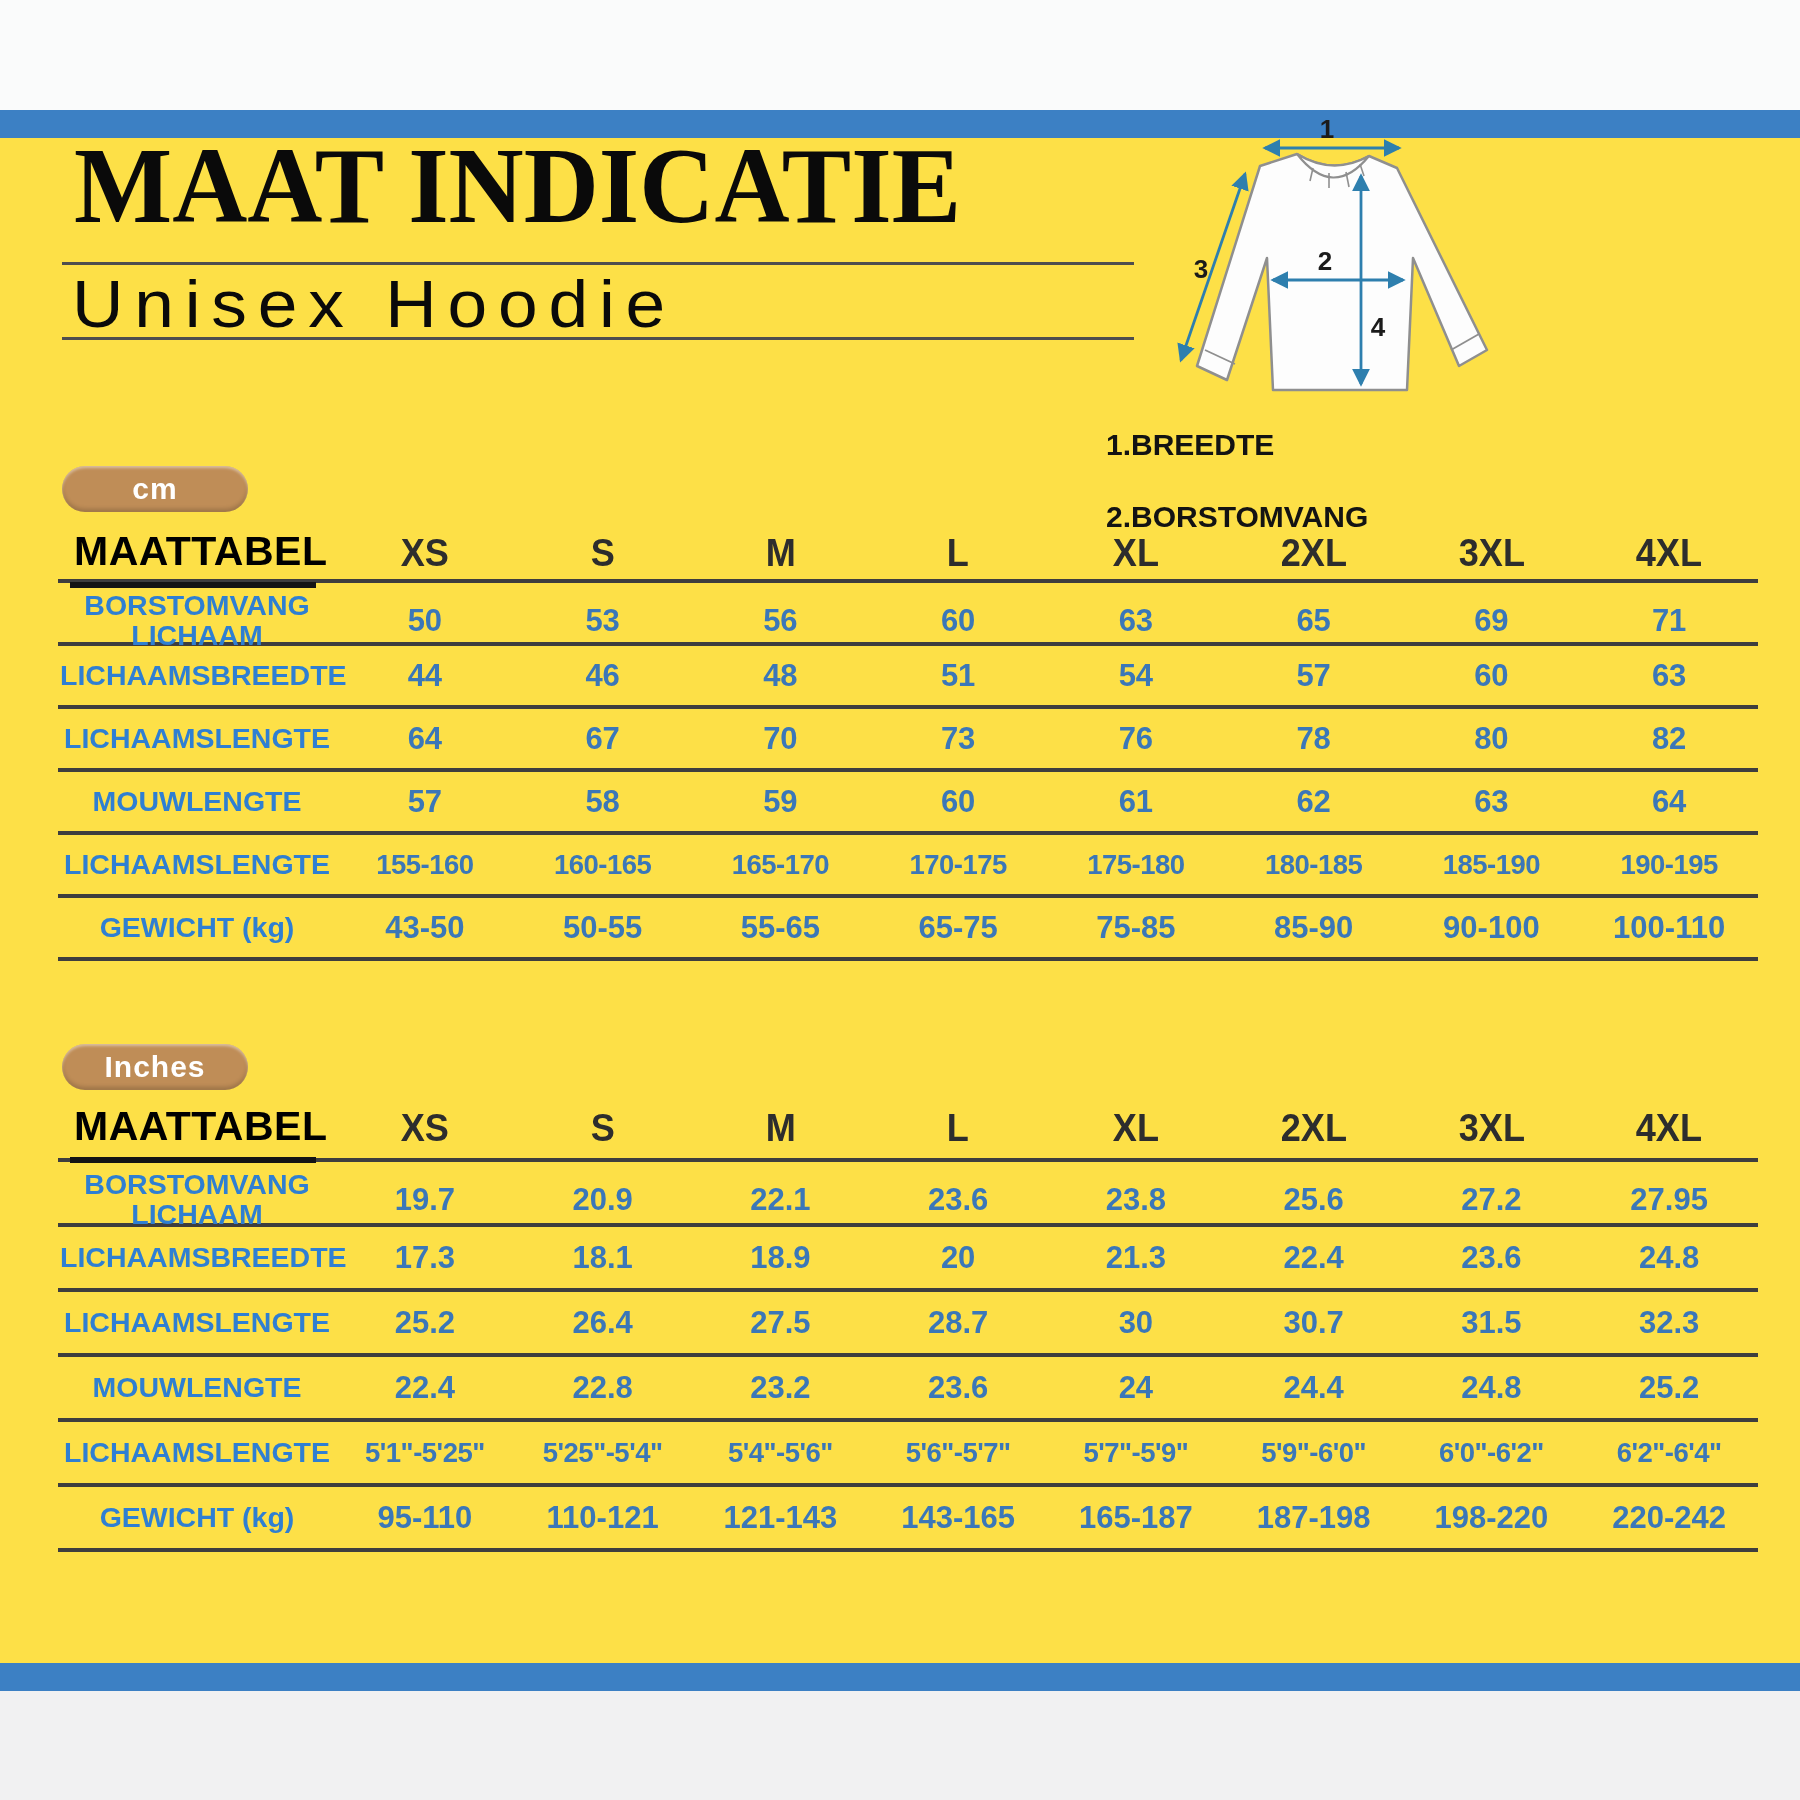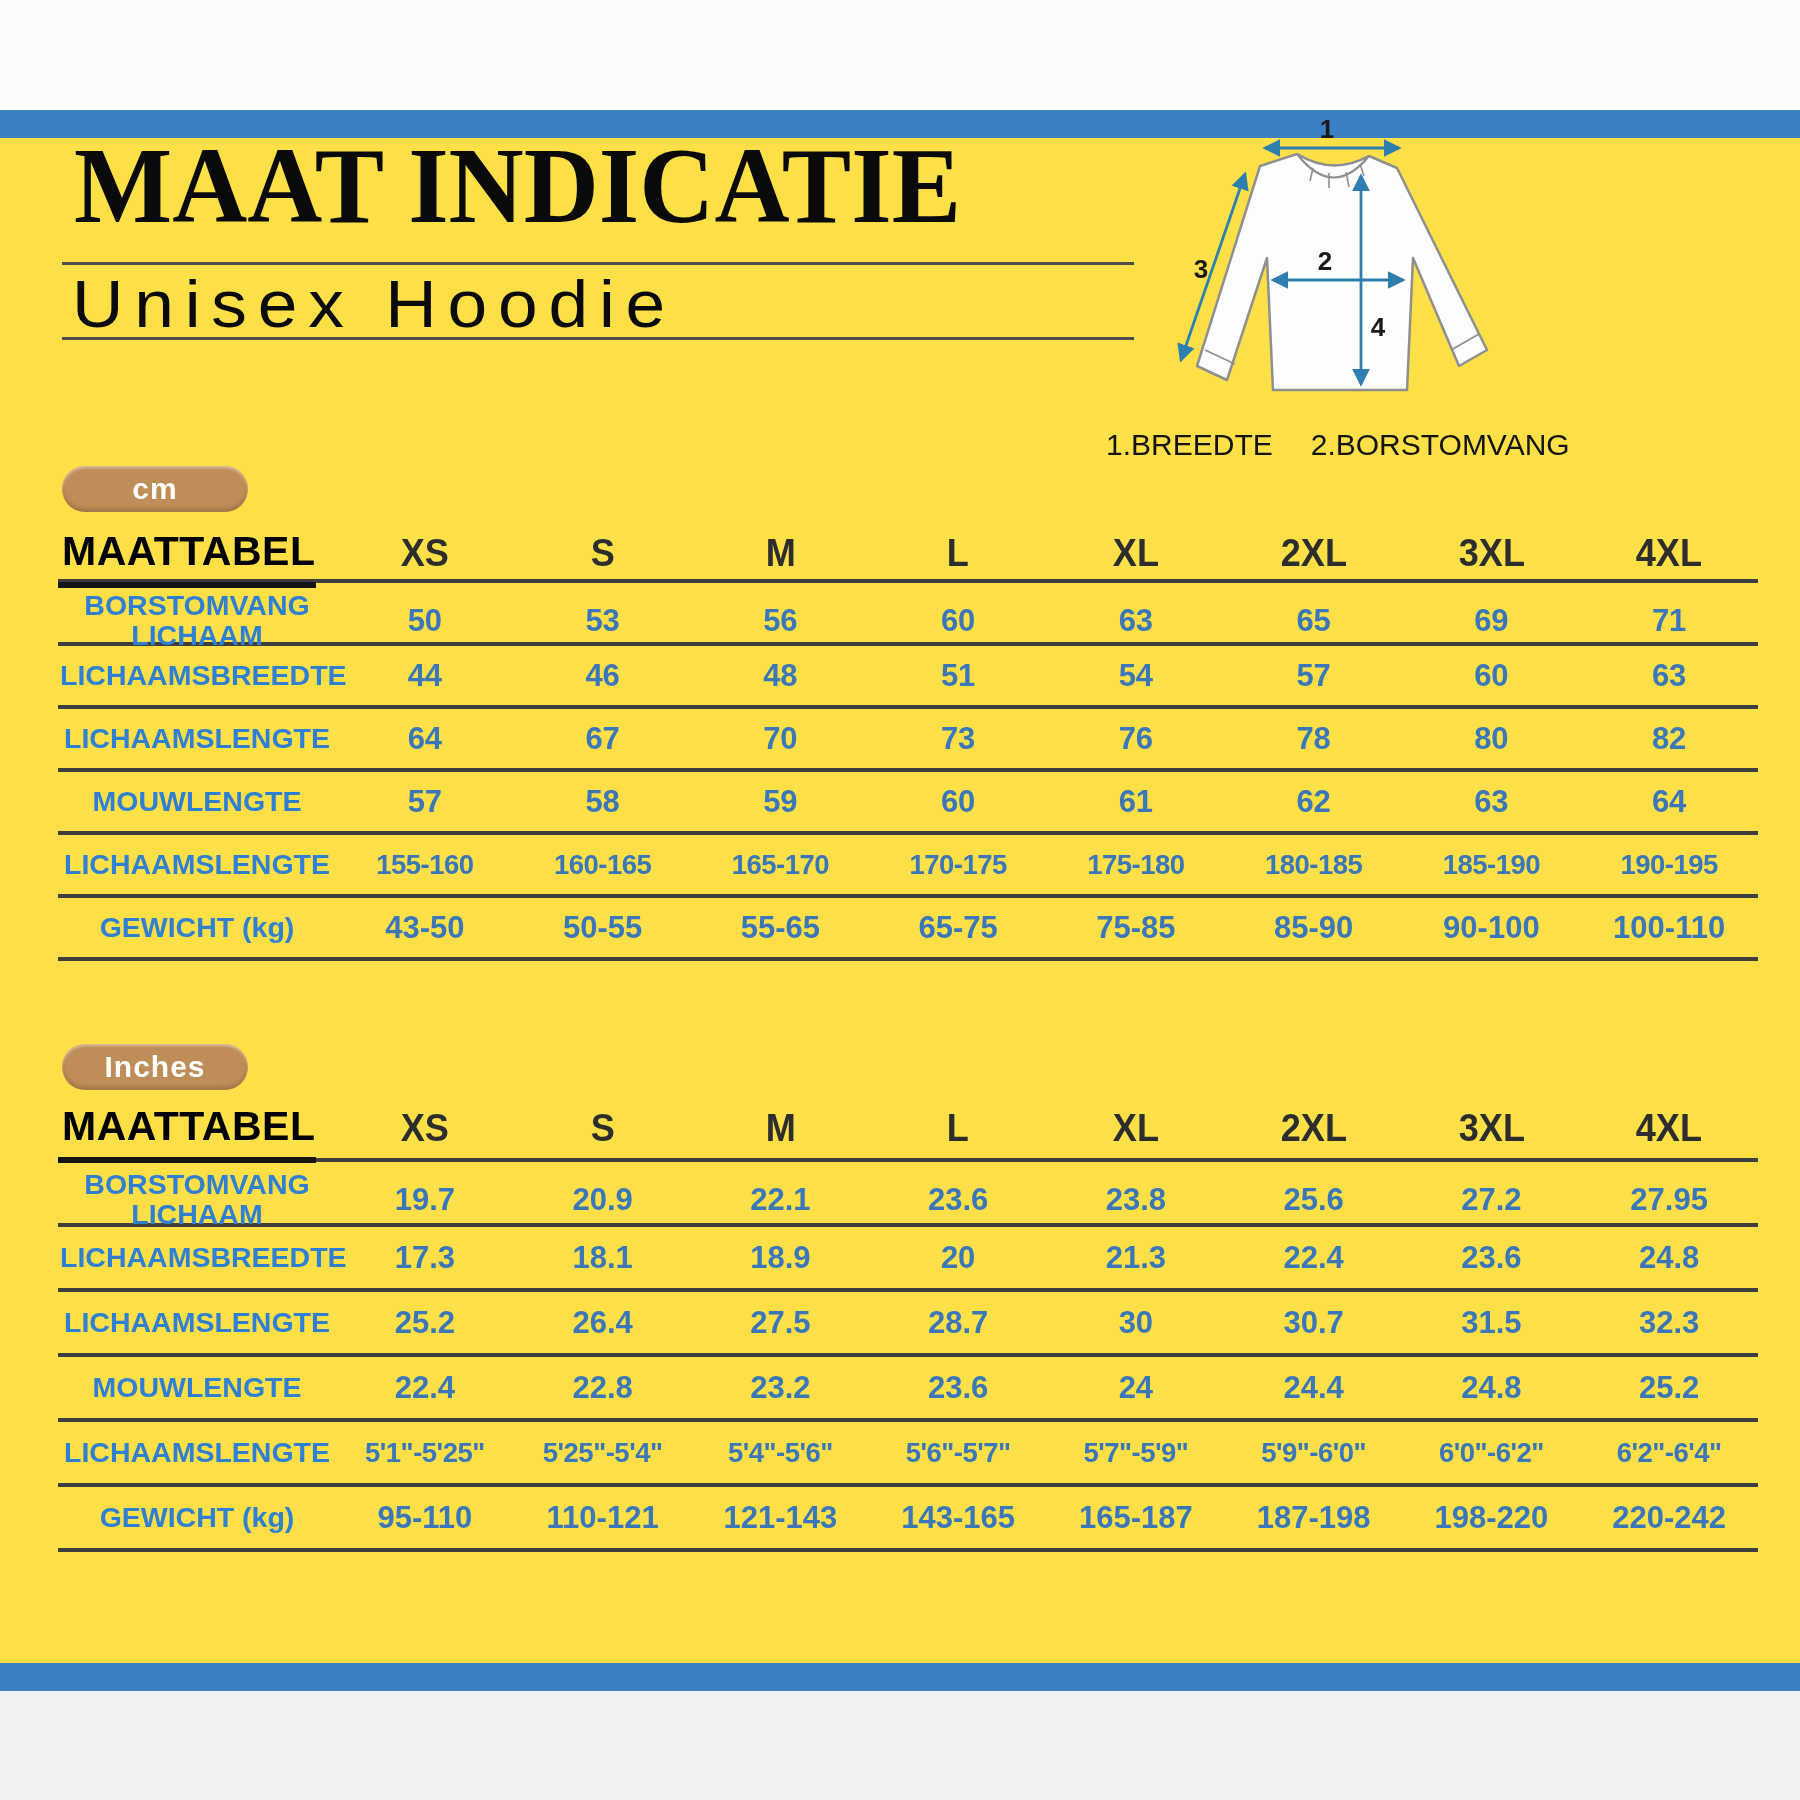--- a/index.html
+++ b/index.html
@@ -20,41 +20,41 @@
     font-weight:bold;font-size:104px;line-height:1;color:#0a0a0a;white-space:nowrap;
     transform:scaleY(1.03);transform-origin:left top;}
   .rule{position:absolute;left:62px;width:1072px;height:3px;background:#4e4e4e;}
   .rule1{top:262px}
   .rule2{top:337px}
   .subtitle{position:absolute;left:72px;top:271px;font-size:66px;line-height:1;color:#0a0a0a;
     letter-spacing:10px;transform:scaleX(1.08);transform-origin:left top;white-space:nowrap;}
 
   .diagram-svg{position:absolute;left:1145px;top:118px;width:400px;height:300px;}
   .legend{position:absolute;left:1106px;top:428px;width:470px;color:#131313;}
-  .legend-line{display:flex;gap:38px;margin-bottom:8px;font-size:30px;font-weight:400;white-space:nowrap;}
+  .legend-line{display:flex;gap:38px;margin-bottom:8px;font-size:30px;font-weight:700;white-space:nowrap;flex-direction:column;}
 
   .badge{position:absolute;left:62px;width:186px;height:46px;border-radius:23px;background:var(--badge);
     color:#fff;font-weight:bold;font-size:30px;display:flex;align-items:center;justify-content:center;
     letter-spacing:1px;box-shadow:inset 0 2px 3px rgba(255,255,255,.45), inset 0 -3px 4px rgba(0,0,0,.18);}
   .badge-cm{top:466px;}
   .badge-in{top:1044px;}
 
   .size-table{position:absolute;left:58px;width:1700px;}
   .table-cm{top:528px;}
   .table-in{top:1096px;}
   .trow{display:grid;grid-template-columns:278px repeat(8,1fr);align-items:center;
     border-bottom:4px solid var(--line);box-sizing:border-box;}
   .table-cm .trow{height:63px;}
   .table-in .trow{height:65px;}
   .table-cm .trow.head{height:55px;}
   .table-in .trow.head{height:66px;}
   .trow.head{align-items:end;}
   .cell{text-align:center;}
   .hlabel{position:relative;text-align:left;padding:0 0 8px 4px;font-size:41px;font-weight:700;
-    color:#000;letter-spacing:.5px;white-space:nowrap;}
+    color:#000;letter-spacing:.5px;white-space:nowrap;margin-left:12px;}
   .hlabel::after{content:"";position:absolute;left:0;right:20px;bottom:-5px;height:6px;background:#141414;}
   .size{font-size:38px;font-weight:bold;color:#2d2d2d;padding-bottom:8px;transform:scaleX(.95);}
   .rlabel{color:var(--lblue);font-weight:bold;font-size:28.5px;line-height:1.05;padding:8px 2px;}
   .val{color:var(--vblue);font-weight:bold;font-size:31px;white-space:nowrap;}
   .trow.compact .val{font-size:27.5px;letter-spacing:-.5px;}
 
   svg text.num{font-family:"Liberation Sans",sans-serif;font-weight:bold;font-size:26px;fill:#1b1b1b;}
 </style>
 </head>
 <body>

